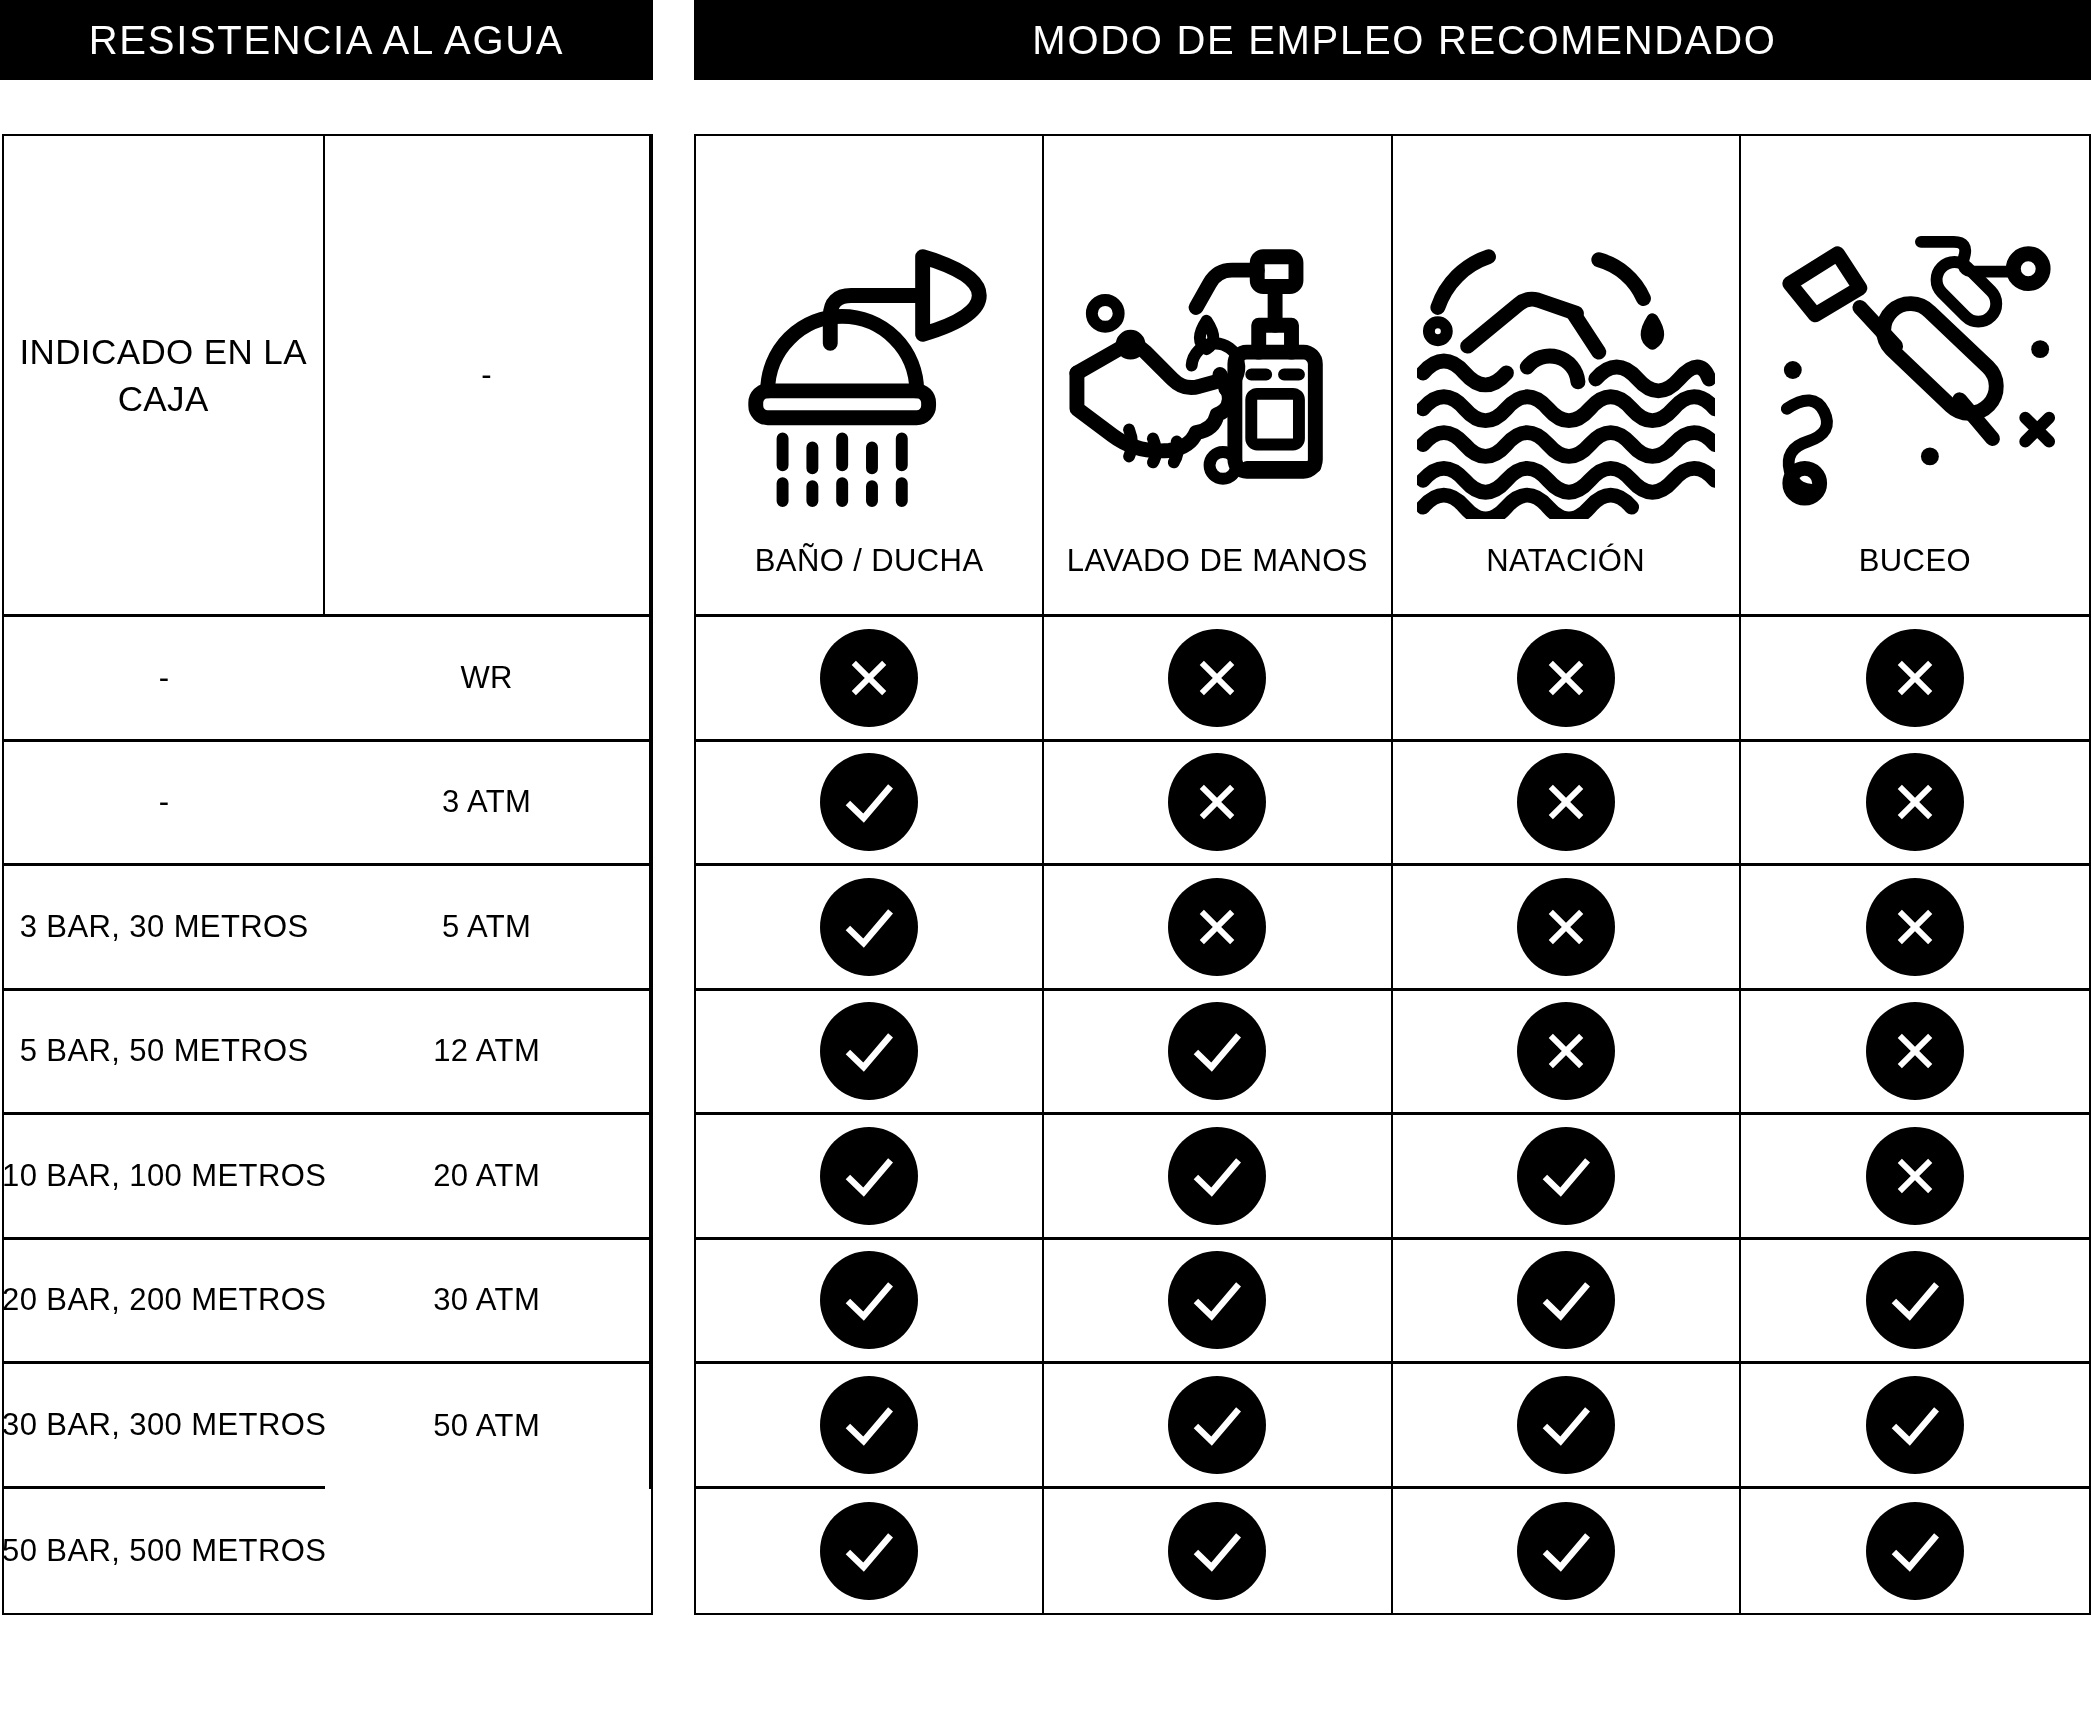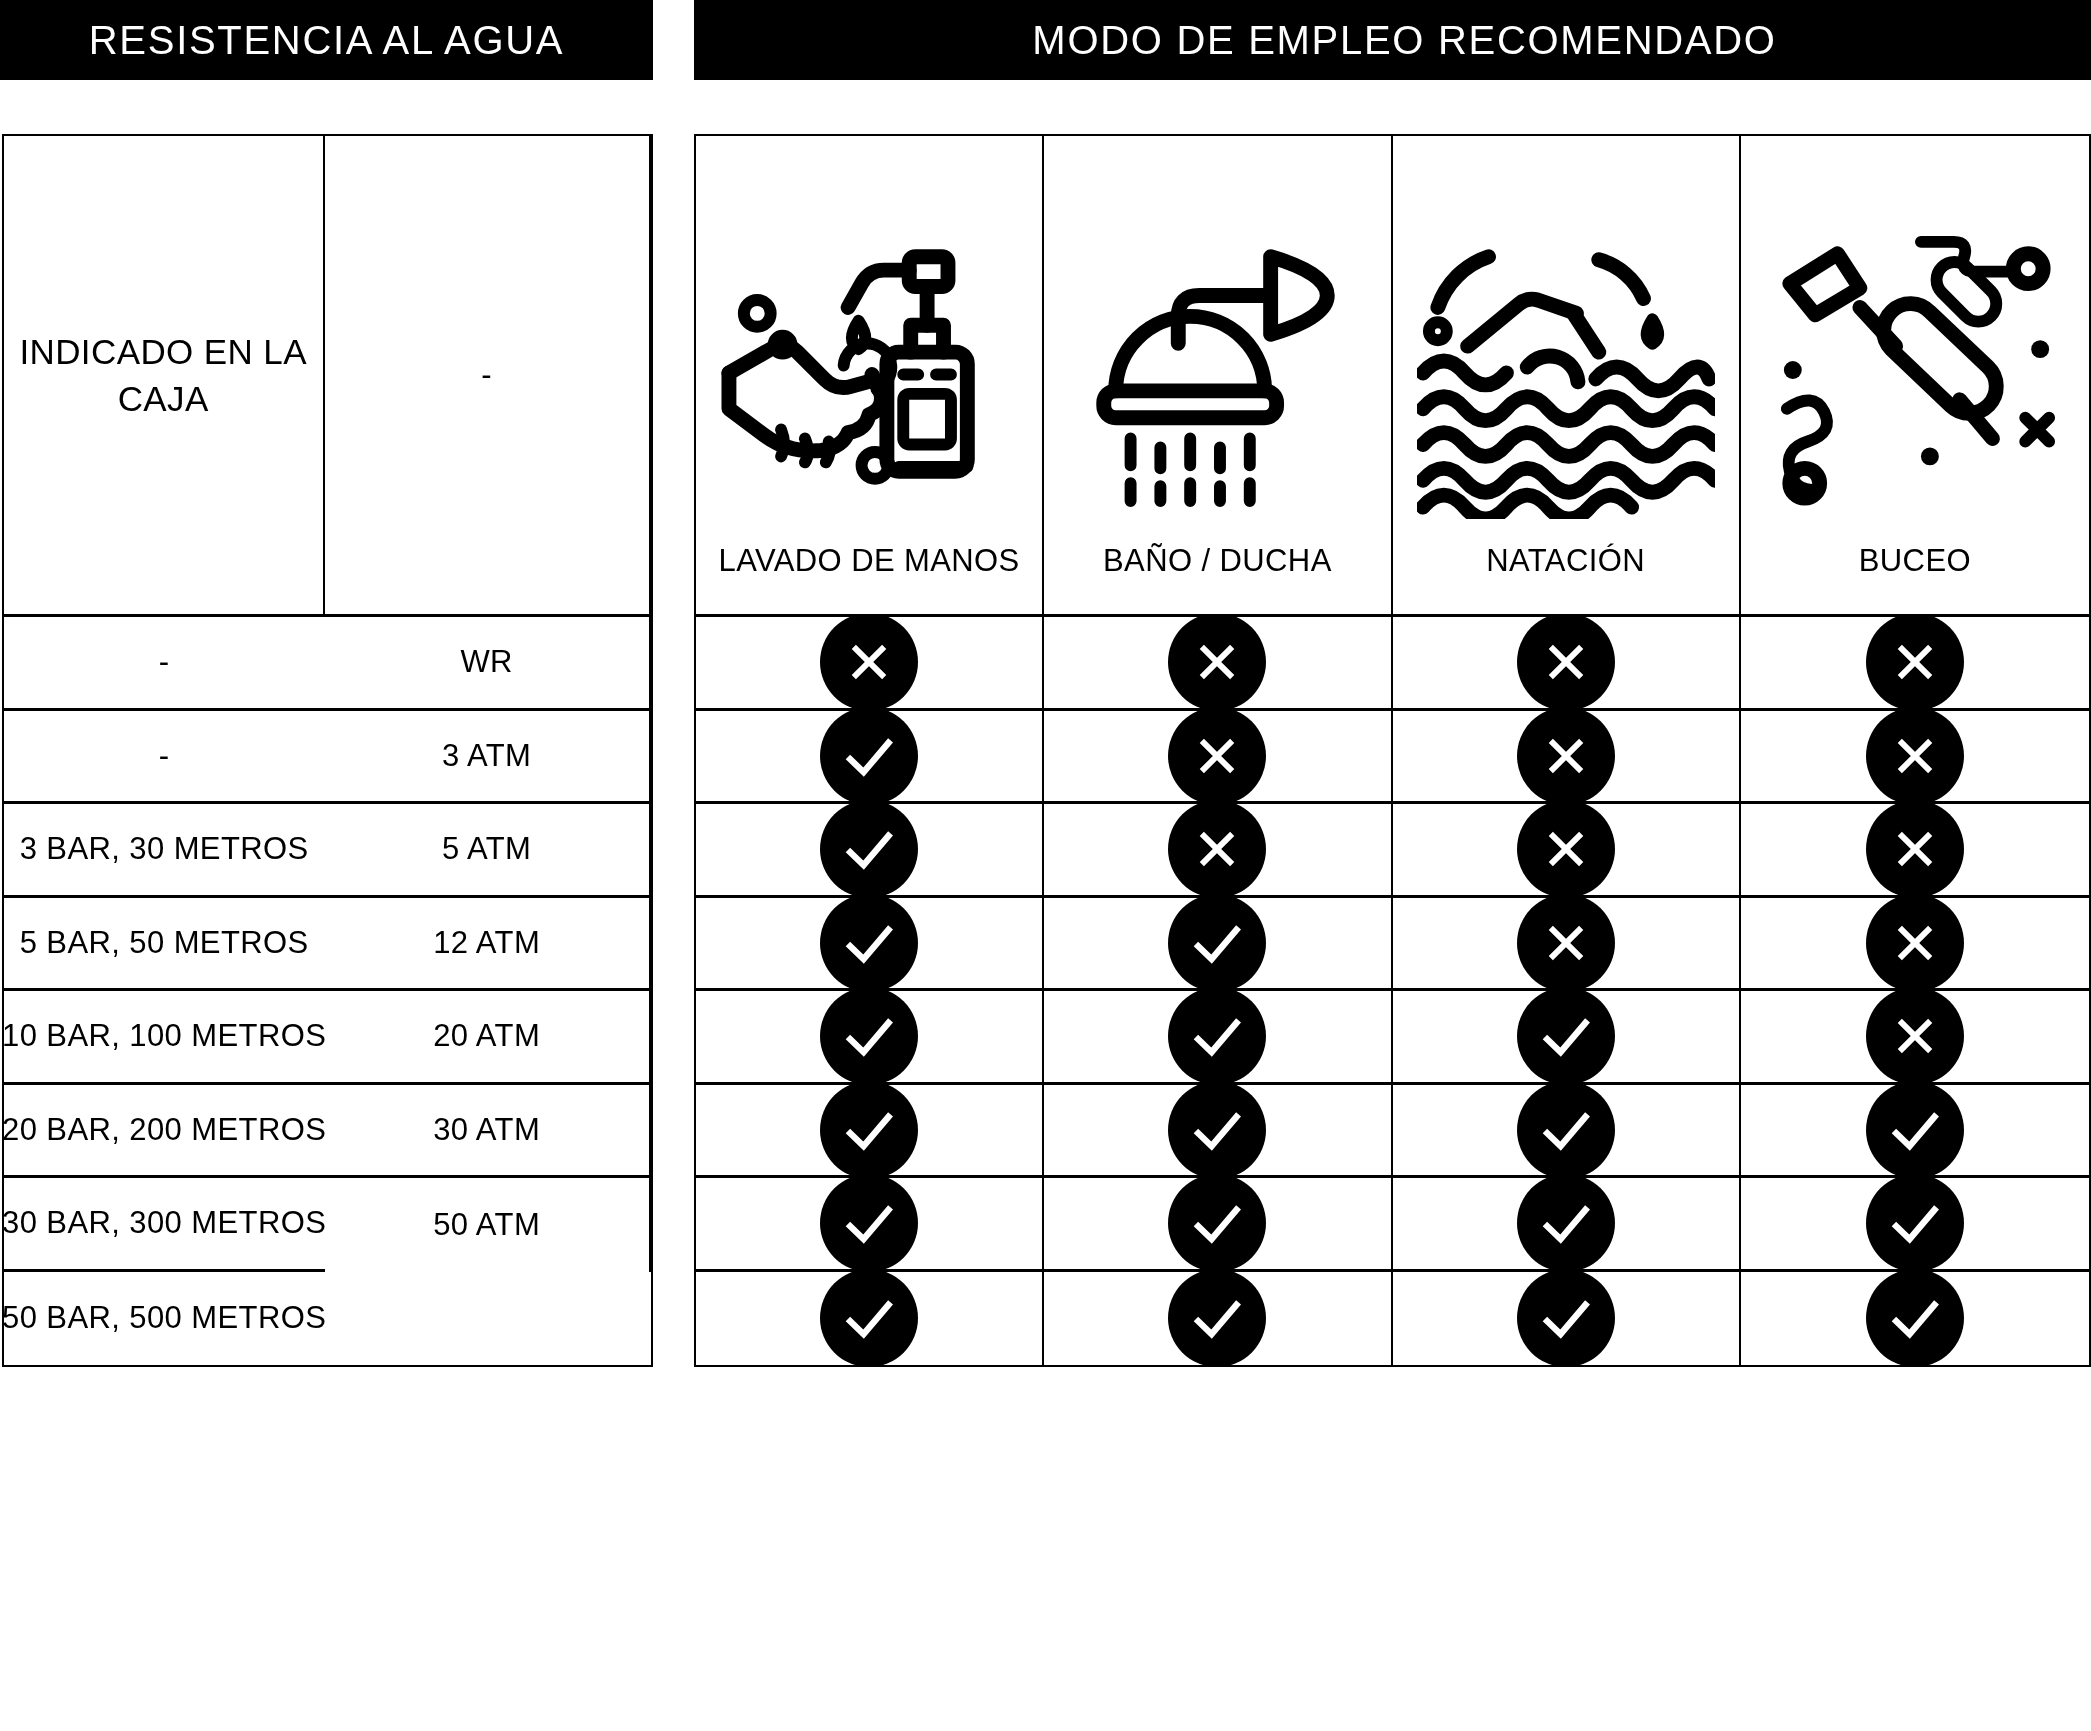--- a/index.html
+++ b/index.html
@@ -7,21 +7,21 @@
   }
   html,body{margin:0;padding:0;background:#fff;}
   body{width:2092px;height:1731px;font-family:"Liberation Sans","DejaVu Sans",sans-serif;color:#000;}
   .page{position:relative;width:2092px;height:1731px;overflow:hidden;background:#fff;}
 
   .bar{position:absolute;top:0;height:80px;background:var(--bar-bg);color:var(--bar-text);
        display:flex;align-items:center;justify-content:center;font-size:40px;letter-spacing:1.7px;}
   .bar-left{left:0;width:653px;}
   .bar-right{left:694px;width:1397px;padding-left:12px;}
 
-  .table{position:absolute;top:134px;height:1233px;display:grid;
+  .table{position:absolute;top:134px;height:1481px;display:grid;
          border:2.6px solid var(--line);box-sizing:border-box;background:#fff;}
   .left-table{left:1.7px;width:651px;grid-template-columns:321px 1fr;grid-template-rows:481px repeat(8,1fr);}
   .right-table{left:694px;width:1397px;grid-template-columns:repeat(4,1fr);grid-template-rows:481px repeat(8,1fr);}
 
   .cell{border-right:2.6px solid var(--line);border-bottom:3.5px solid var(--line);
         display:flex;align-items:center;justify-content:center;box-sizing:border-box;overflow:hidden;}
   .cell.last-col{border-right:none;}
   .cell.last-row{border-bottom:none;}
 
   .th{font-size:35px;text-align:center;line-height:1.35;letter-spacing:0.4px;}
@@ -73,20 +73,33 @@
       <div class="cell data-cell last-col">20 BAR, 200 METROS</div>
       <div class="cell data-cell">30 ATM</div>
       <div class="cell data-cell last-col">30 BAR, 300 METROS</div>
       <div class="cell data-cell last-row">50 ATM</div>
       <div class="cell data-cell last-col last-row">50 BAR, 500 METROS</div>
     </div>
 
   <div class="table right-table">
 
   <div class="cell th-activity">
+        <div class="icon-wrap">
+          <svg class="licon" viewBox="0 0 100 100">
+            <path d="M37 41 v-9 q0 -7 7 -7 h24"></path>
+            <path d="M68 12 q19 5.5 19 13 t-19 13 z"></path>
+            <path d="M16 57 a25 25 0 0 1 50 0"></path>
+            <rect x="12" y="57" width="58" height="9" rx="4"></rect>
+            <path class="thin" d="M21 73 v21 M41 73 v21 M61 73 v21" stroke-dasharray="9 6"></path>
+            <path class="thin" d="M31 76 v18 M51 76 v18" stroke-dasharray="7 6"></path>
+          </svg>
+        </div>
+        <div class="activity-label">BAÑO / DUCHA</div>
+      </div>
+      <div class="cell th-activity">
         <div class="icon-wrap">
           <svg class="licon" viewBox="0 0 100 100">
             <rect x="56" y="44" width="27" height="40" rx="4"></rect>
             <path class="thin" d="M61.5 51.5 h5 M72.5 51.5 h5"></path>
             <rect class="thin" x="61.5" y="58" width="16" height="17" rx="2"></rect>
             <path d="M64 44 v-9 h11 v9"></path>
             <path d="M69.5 35 v-13"></path>
             <rect x="63.5" y="12" width="13" height="10" rx="2"></rect>
             <path d="M63.5 16.5 h-8.5 q-5 0 -7.5 4.5 l-4.5 8"></path>
             <path class="thin" d="M46.5 33.5 c-3 4.5 -3 7.5 0 9.5 c3 -2 3 -5 0 -9.5 z"></path>
@@ -98,33 +111,20 @@
             <path class="thin" d="M20.5 70 q2 5 0 9 M28.5 73 q2 5 0 8 M36.5 74 q1 4 -1 7"></path>
             <circle class="thin" cx="52" cy="82" r="4.5"></circle>
             <path class="thin" d="M60 82.5 h23"></path>
           </svg>
         </div>
         <div class="activity-label">LAVADO DE MANOS</div>
       </div>
       <div class="cell th-activity">
         <div class="icon-wrap">
           <svg class="licon" viewBox="0 0 100 100">
-            <path d="M37 41 v-9 q0 -7 7 -7 h24"></path>
-            <path d="M68 12 q19 5.5 19 13 t-19 13 z"></path>
-            <path d="M16 57 a25 25 0 0 1 50 0"></path>
-            <rect x="12" y="57" width="58" height="9" rx="4"></rect>
-            <path class="thin" d="M21 73 v21 M41 73 v21 M61 73 v21" stroke-dasharray="9 6"></path>
-            <path class="thin" d="M31 76 v18 M51 76 v18" stroke-dasharray="7 6"></path>
-          </svg>
-        </div>
-        <div class="activity-label">BAÑO / DUCHA</div>
-      </div>
-      <div class="cell th-activity">
-        <div class="icon-wrap">
-          <svg class="licon" viewBox="0 0 100 100">
             <path d="M7 29 a27 27 0 0 1 17 -17"></path>
             <path d="M61 13 a23 23 0 0 1 15 13"></path>
             <path d="M17 42 l17 -14 q3 -2.5 6.5 -1.5 l13 4.5"></path>
             <path d="M52.5 31 l8.5 13"></path>
             <path d="M37 49 a9.5 9.5 0 0 1 17 5"></path>
             <path class="thin" d="M79 33 c-2.6 4 -2.6 6.5 0 8.2 c2.6 -1.7 2.6 -4.2 0 -8.2 z"></path>
             <circle class="thin" cx="7" cy="37" r="3"></circle>
             <path d="M2 51 q7 -8 14 0 t14 0"></path>
             <path d="M60 53 q7 -8 14 0 t14 0 t10 0"></path>
             <path d="M2 63 q7 -8 14 0 t14 0 t14 0 t14 0 t14 0 t14 0 t14 0"></path>

